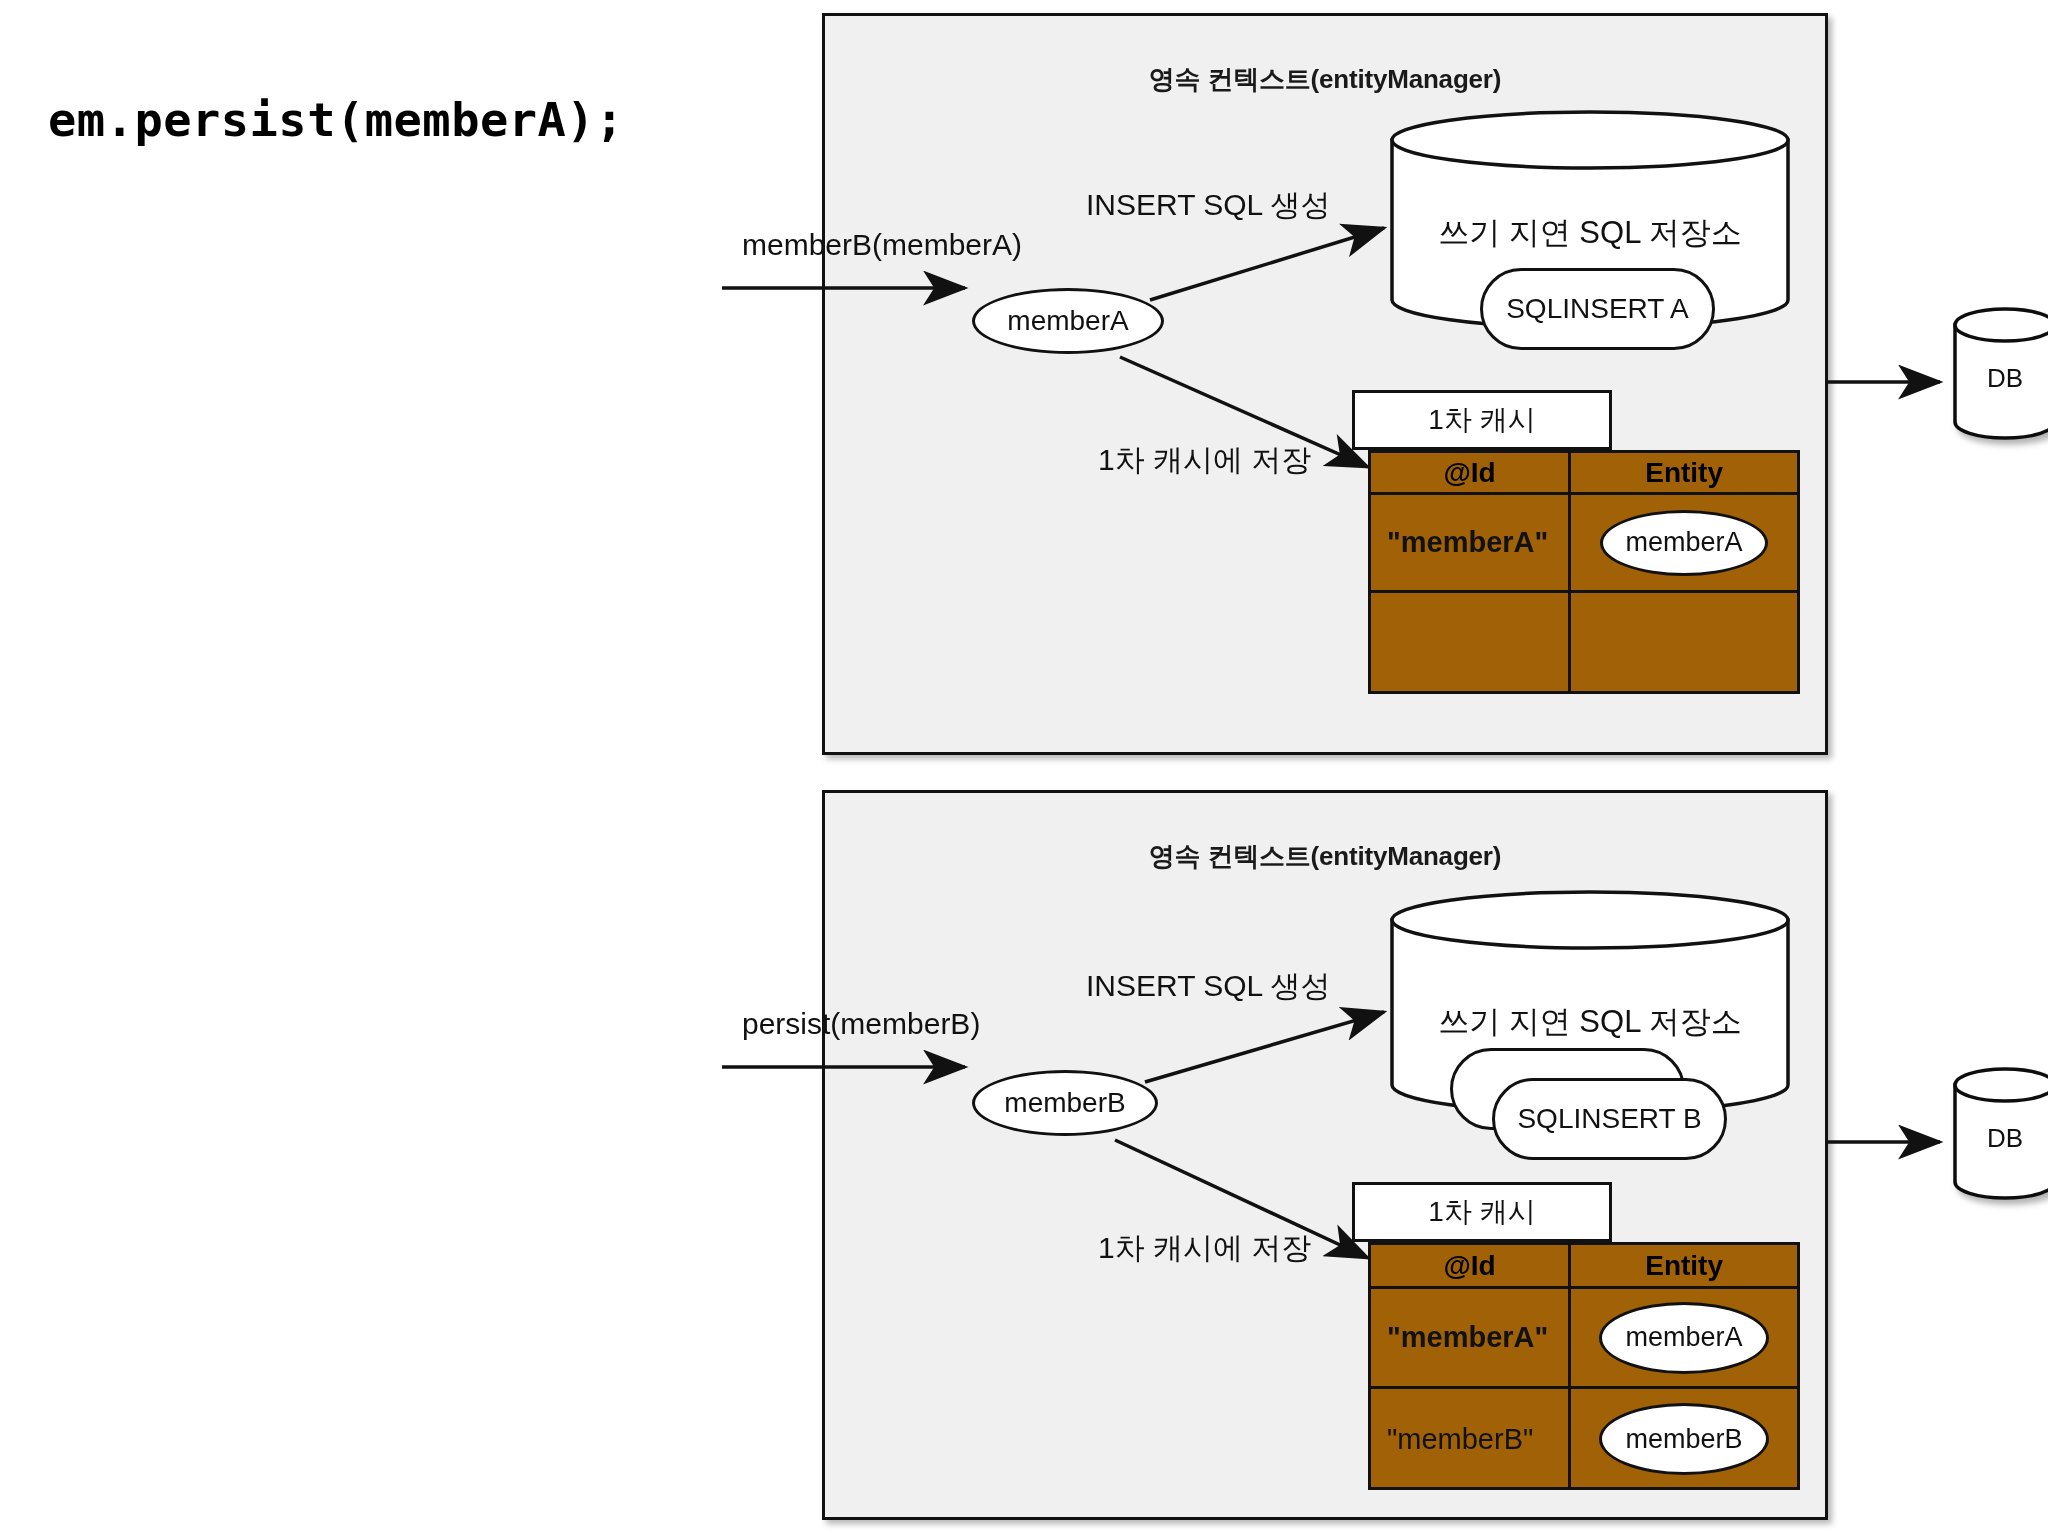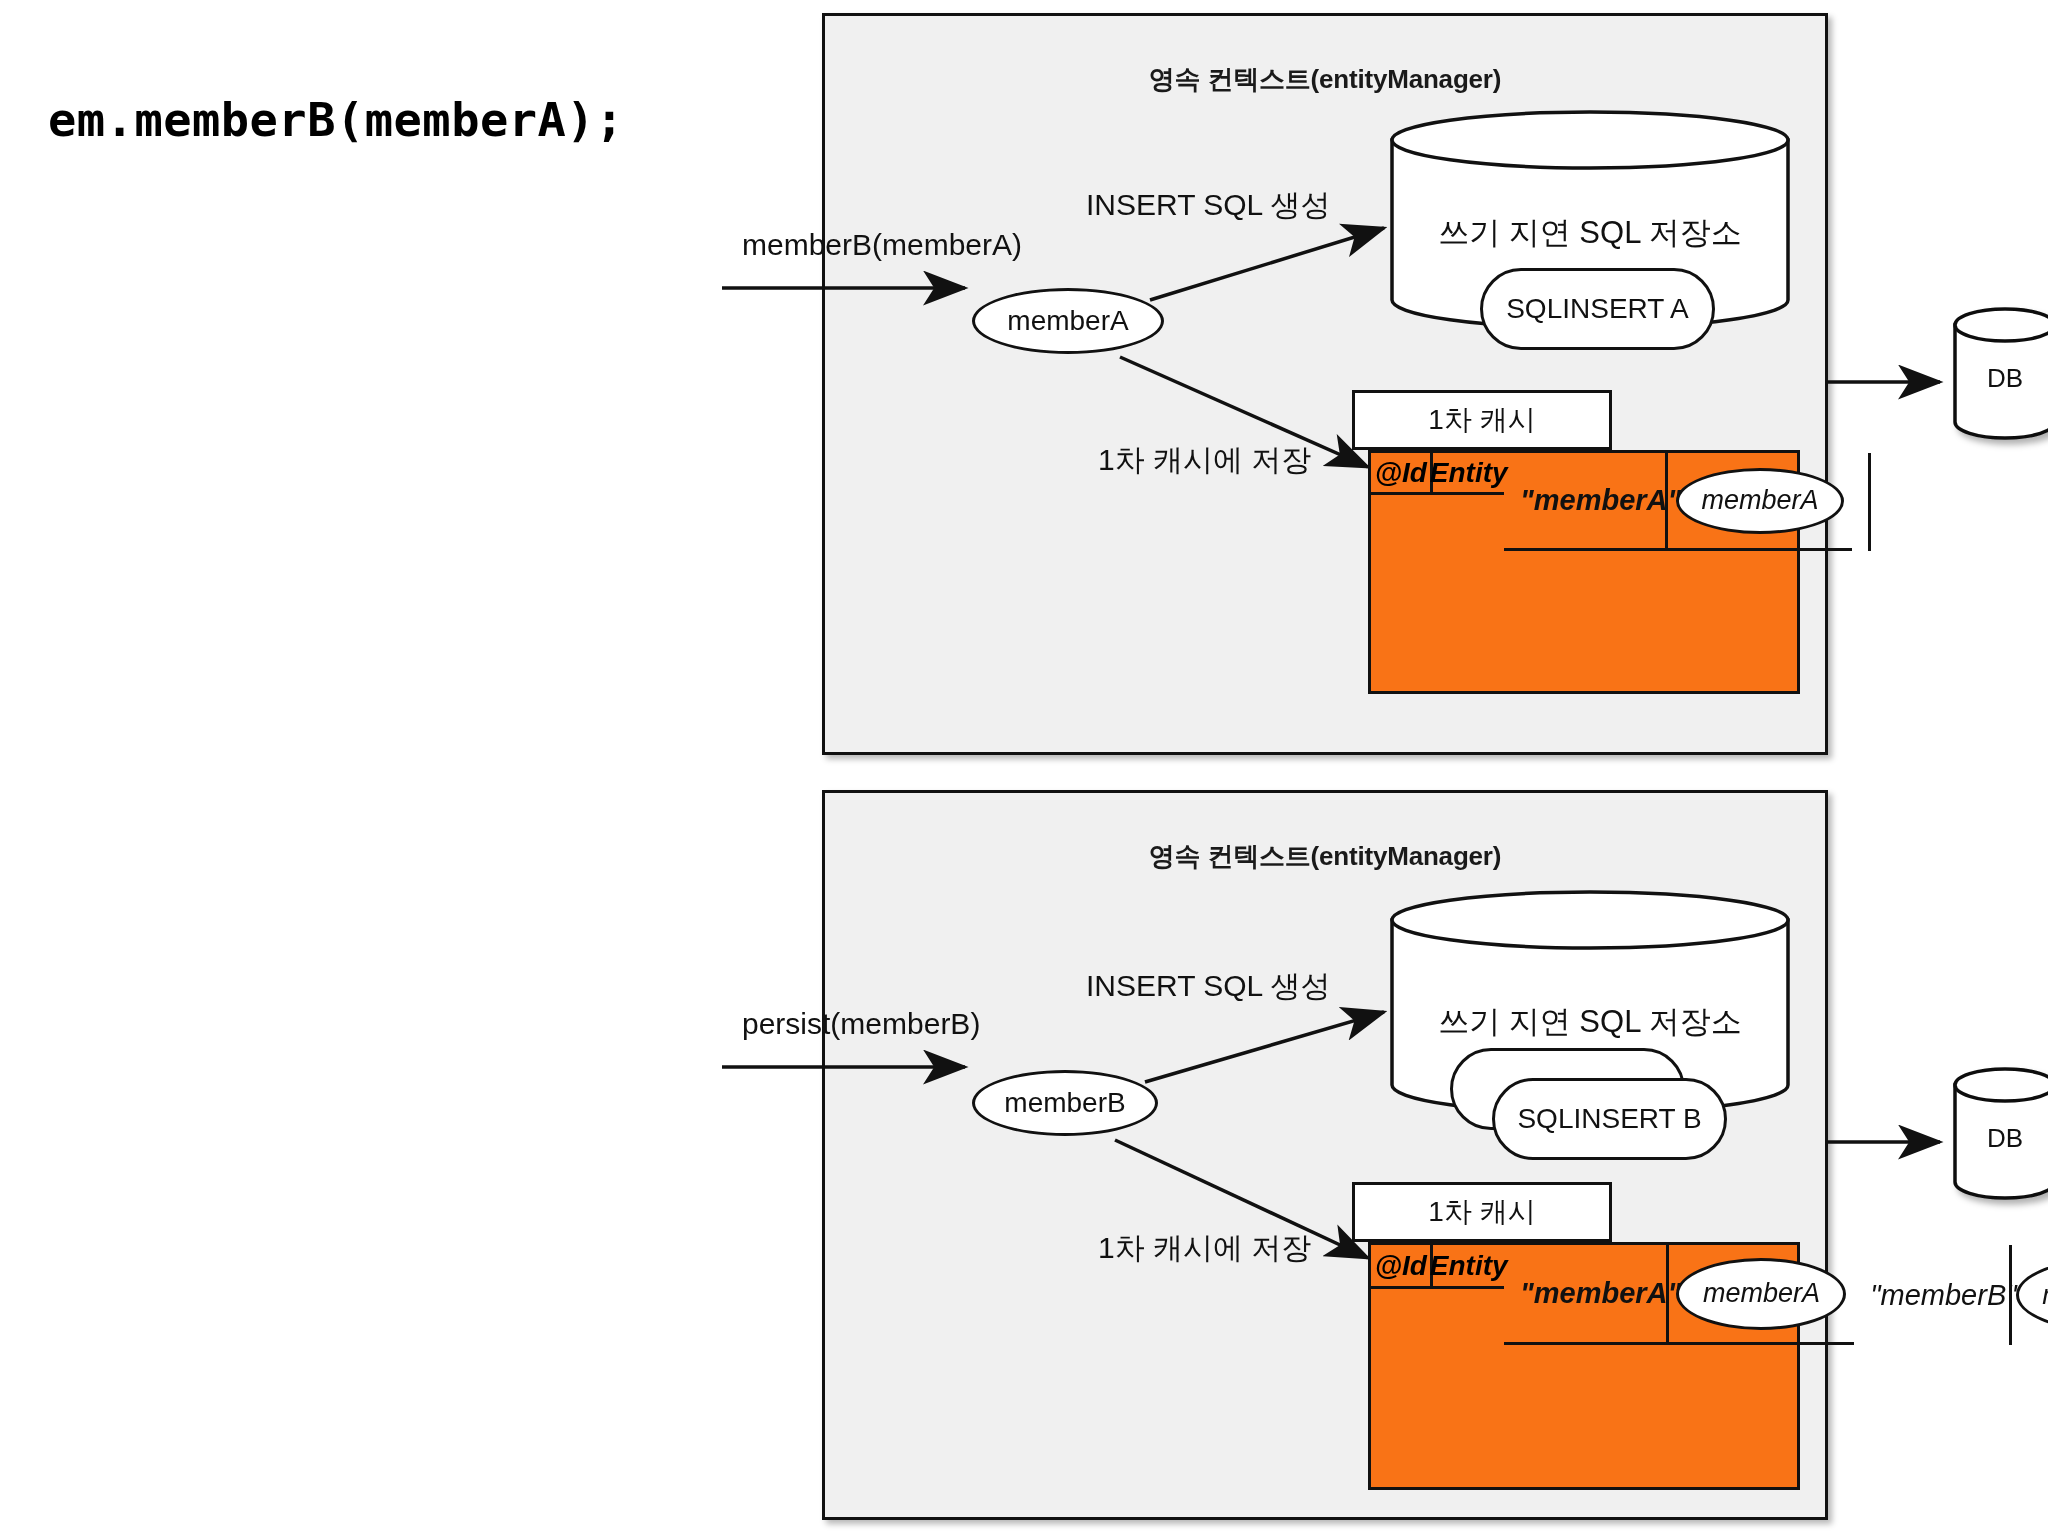--- a/index.html
+++ b/index.html
@@ -122,26 +122,25 @@
     align-items: center;
     justify-content: center;
     font-size: 28px;
     color: #111111;
     box-sizing: border-box;
     z-index: 2;
   }
   .cache-table {
     position: absolute;
     border: 3px solid #111111;
-    background: #f97316;
+    background: #a16207;
     box-sizing: border-box;
     z-index: 3;
     display: flex;
-    flex-direction: row;
-    font-style: italic;
+    flex-direction: column;
   }
   .cache-row {
     display: flex;
     flex: 0 0 auto;
     border-bottom: 3px solid #111111;
     box-sizing: border-box;
   }
   .cache-row:last-child { border-bottom: none; }
   .cache-cell {
     box-sizing: border-box;
@@ -180,21 +179,21 @@
     text-align: center;
     font-size: 26px;
     color: #111111;
   }
 </style>
 </head>
 <body>
 
 <div class="stage">
 
-  <div class="code-caption" id="caption-a">em.memberB(memberA);</div>
+  <div class="code-caption" id="caption-a">em.persist(memberA);</div>
 
   <div class="panel" id="panel-a">
     <div class="panel-title">영속 컨텍스트(entityManager)</div>
   </div>
 
   <div class="panel" id="panel-b">
     <div class="panel-title">영속 컨텍스트(entityManager)</div>
   </div>
 
   <svg class="svg-layer" viewBox="0 0 2048 1533">

